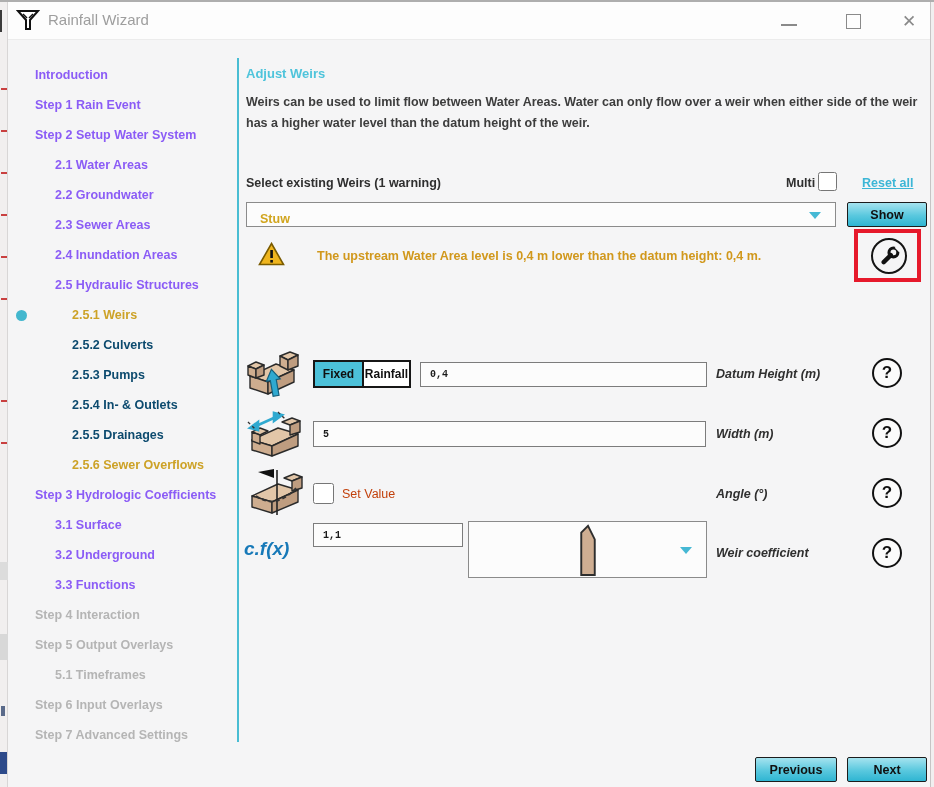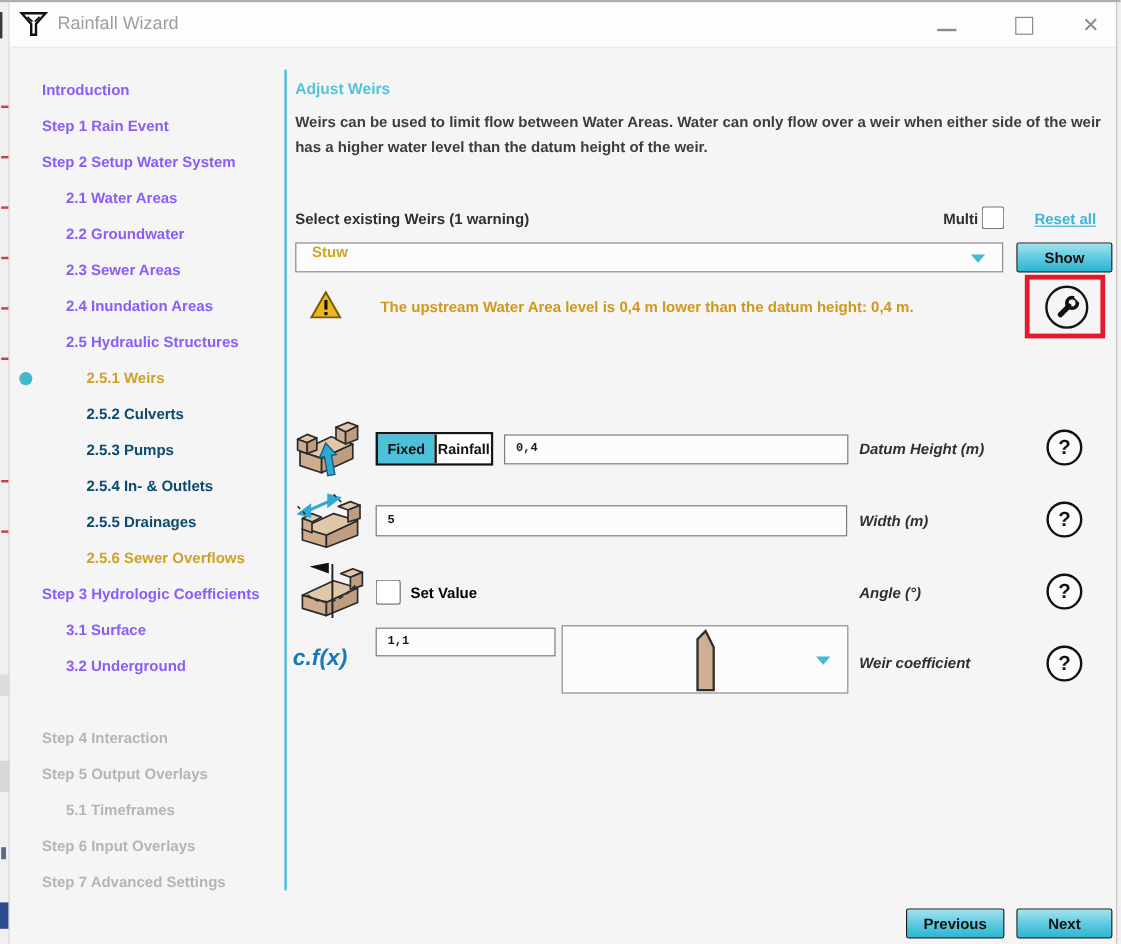--- a/index.html
+++ b/index.html
@@ -35,21 +35,21 @@
 
   #select-label { left:246px; top:176px; font-size:12.5px; font-weight:600; color:#2f2f2f; }
   #multi-label { left:786px; top:176px; font-size:12.5px; font-weight:600; color:#2f2f2f; }
   #multi-checkbox { left:818px; top:172px; width:19px; height:19px; accent-color:#fff; }
   #reset-link { left:862px; top:176px; font-size:12.5px; font-weight:600; color:#3cb6d6; text-decoration:underline; cursor:pointer; }
 
   .field { background:#fcfcfc; border:1px solid #7c7c7c; font-family:Liberation Mono, monospace;
            font-size:10px; font-weight:700; color:#1a1a1a; padding-left:9px; outline:none; }
 
   #weir-dropdown { left:246px; top:202px; width:590px; height:25px; background:#fcfcfc; border:1px solid #8b8b8b;
-                   display:flex; align-items:flex-start; cursor:pointer; }
+                   display:flex; align-items:flex-end; cursor:pointer; }
   #weir-dropdown-value { padding-left:13px; font-size:12.5px; font-weight:700; color:#d1a51e; }
   .dd-arrow { width:0; height:0; border-left:6px solid transparent; border-right:6px solid transparent;
               border-top:7px solid #45b8d4; }
   #weir-dd-arrow { position:absolute; right:14px; top:9px; }
 
   .cyan-btn { background:linear-gradient(180deg,#a5e3ef 0%,#59c8de 55%,#2fb5d2 100%);
               border:1px solid #1c1c1c; border-radius:2px; font-size:12.5px; font-weight:600; color:#101010;
               display:flex; align-items:center; justify-content:center; cursor:pointer; }
   #show-btn { left:847px; top:202px; width:80px; height:25px; }
 
@@ -70,21 +70,21 @@
   #seg-dynamic { background:#ffffff; border-left:2px solid #161616; }
 
   #datum-input { left:420px; top:362px; width:287px; height:25px; }
   #width-input { left:313px; top:421px; width:393px; height:26px; }
   #coeff-input { left:313px; top:523px; width:150px; height:24px; }
 
   .row-label { left:716px; font-size:12.5px; font-weight:600; color:#2f2f2f;font-style:italic; }
   #datum-label { top:367px; } #width-label { top:427px; } #angle-label { top:487px; } #coeff-label { top:546px; }
 
   #setvalue-checkbox { left:313px; top:483px; width:21px; height:21px; }
-  #setvalue-label { left:342px; top:487px; font-size:12.5px; font-weight:700; color:#000000; }
+  #setvalue-label { left:342px; top:487px; font-size:12.5px; font-weight:400; color:#c2410c; }
 
   #coeff-dropdown { left:468px; top:521px; width:239px; height:57px; background:#fcfcfc; border:1px solid #8b8b8b;
                     display:flex; align-items:center; justify-content:center; cursor:pointer; }
   #coeff-dd-arrow { position:absolute; right:14px; top:25px; }
 
   .q-circle { left:872px; width:30px; height:30px; border:2.5px solid #111; border-radius:50%; background:#fbfbfb;
               display:flex; align-items:center; justify-content:center; font-size:17px; font-weight:700; color:#111; cursor:pointer; }
   #q-datum { top:358px; } #q-width { top:418px; } #q-angle { top:478px; } #q-coeff { top:538px; }
 
   #prev-btn { left:755px; top:757px; width:82px; height:25px; }
@@ -142,20 +142,21 @@
   <div class="abs nav lv1 s-done" style="top:270px">2.5 Hydraulic Structures</div>
   <div class="abs nav lv2 s-cur" style="top:300px">2.5.1 Weirs</div>
   <div class="abs nav lv2 s-next" style="top:330px">2.5.2 Culverts</div>
   <div class="abs nav lv2 s-next" style="top:360px">2.5.3 Pumps</div>
   <div class="abs nav lv2 s-next" style="top:390px">2.5.4 In- &amp; Outlets</div>
   <div class="abs nav lv2 s-next" style="top:420px">2.5.5 Drainages</div>
   <div class="abs nav lv2 s-warn" style="top:450px">2.5.6 Sewer Overflows</div>
   <div class="abs nav lv0 s-done" style="top:480px">Step 3 Hydrologic Coefficients</div>
   <div class="abs nav lv1 s-done" style="top:510px">3.1 Surface</div>
   <div class="abs nav lv1 s-done" style="top:540px">3.2 Underground</div>
+  <div class="abs nav lv1 s-done" style="top:570px">3.3 Functions</div>
   <div class="abs nav lv0 s-dis" style="top:600px">Step 4 Interaction</div>
   <div class="abs nav lv0 s-dis" style="top:630px">Step 5 Output Overlays</div>
   <div class="abs nav lv1 s-dis" style="top:660px">5.1 Timeframes</div>
   <div class="abs nav lv0 s-dis" style="top:690px">Step 6 Input Overlays</div>
   <div class="abs nav lv0 s-dis" style="top:720px">Step 7 Advanced Settings</div>
   <div class="abs" id="step-bullet"></div>
   <div class="abs" id="divider"></div>
 
   <div class="abs" id="main-heading">Adjust Weirs</div>
   <div class="abs" id="description">Weirs can be used to limit flow between Water Areas. Water can only flow over a weir when either side of the weir has a higher water level than the datum height of the weir.</div>

